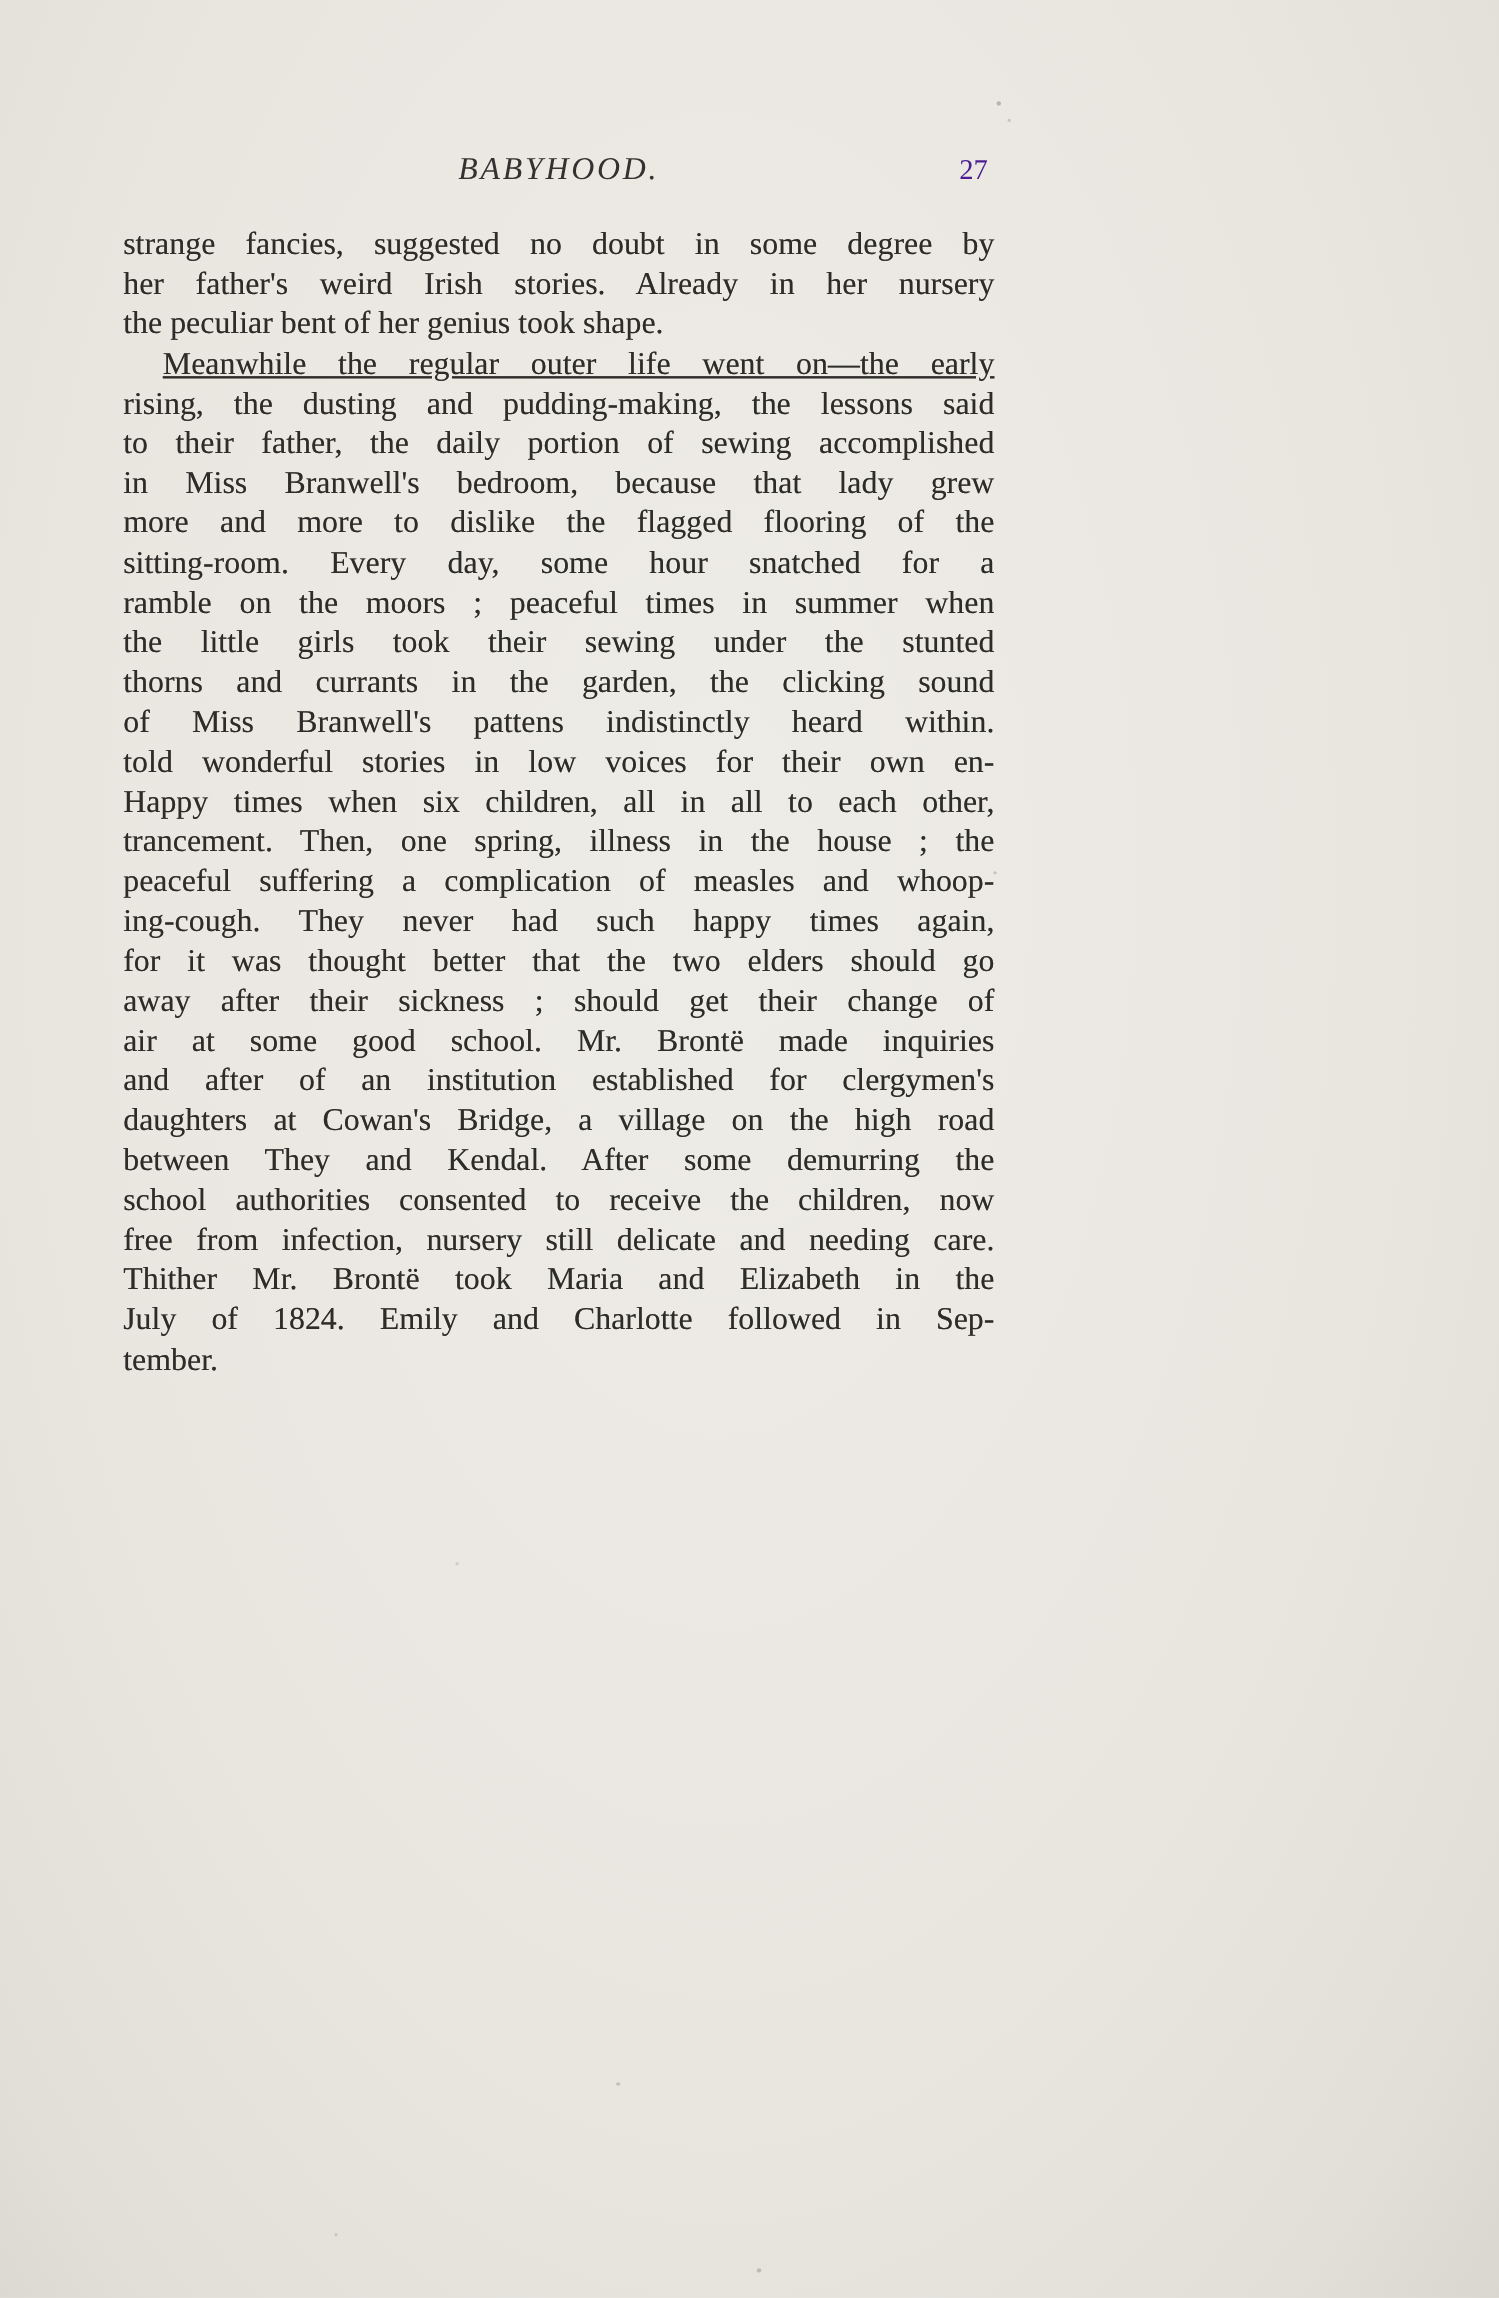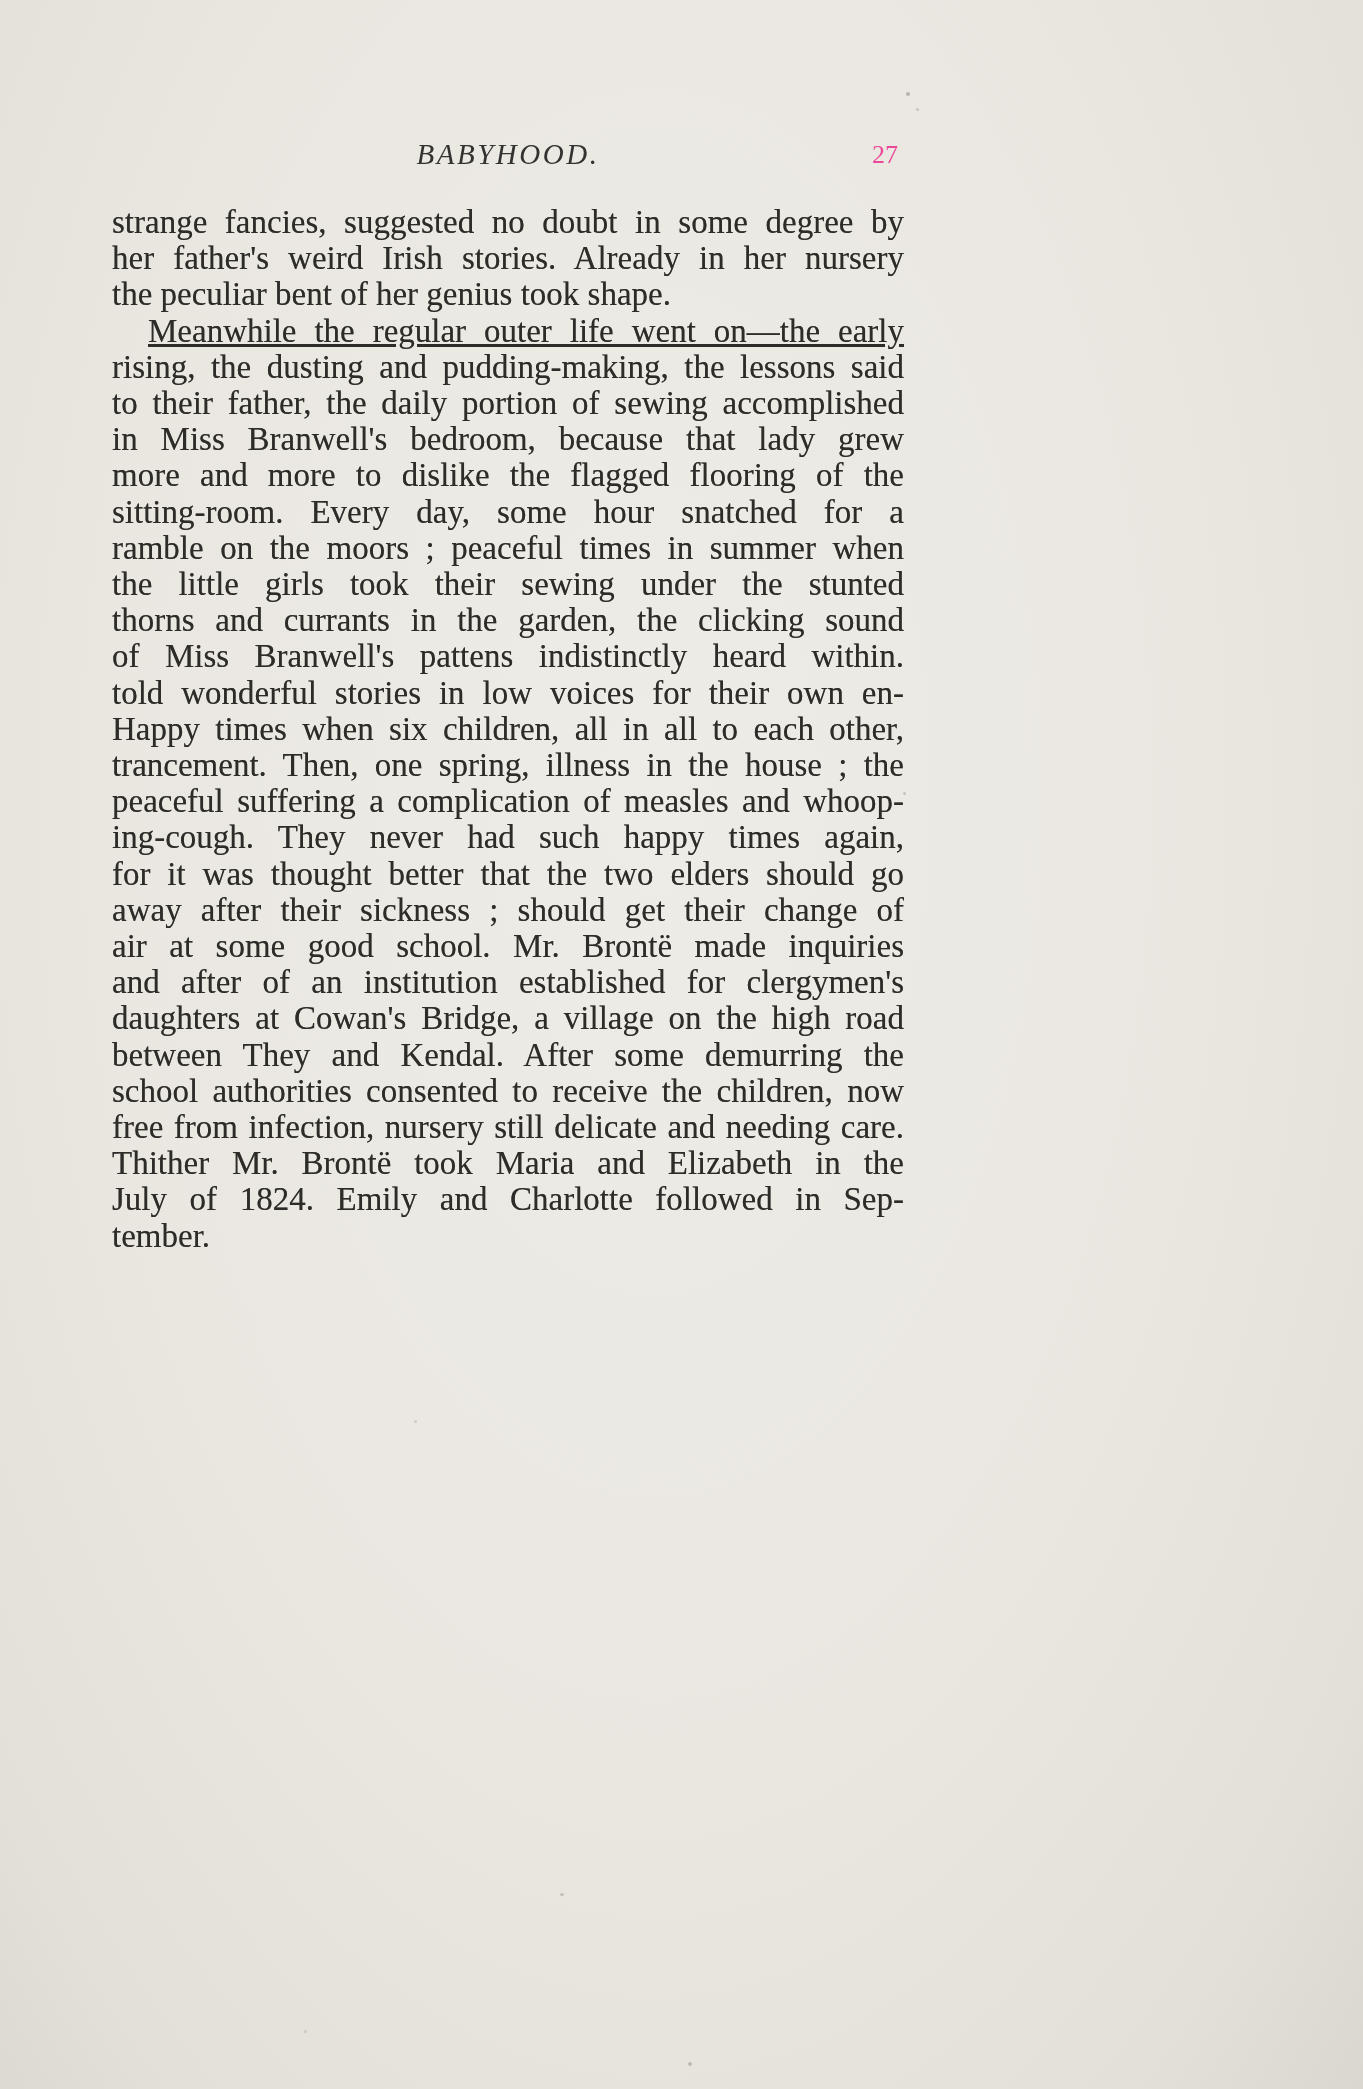--- a/index.html
+++ b/index.html
@@ -38,31 +38,31 @@
     font-size: 29px;
     letter-spacing: 2.5px;
     color: #343230;
     white-space: nowrap;
   }
   .page-number {
     position: absolute;
     right: 6px;
     top: 2px;
     font-size: 26px;
-    color: #ec4899;
+    color: #4c1d95;
   }
 
   .body-text {
     text-rendering: optimizeLegibility;
   }
   .paragraph {
     margin: 0;
   }
   .line {
-    font-size: 33px;
+    font-size: 29px;
     line-height: 36.2px;
     text-align: justify;
     text-align-last: justify;
     color: #2e2c29;
     text-shadow: 0 0 0.4px rgba(40, 38, 34, 0.55);
   }
   .line.last {
     text-align-last: left;
   }
   .line.indent {

